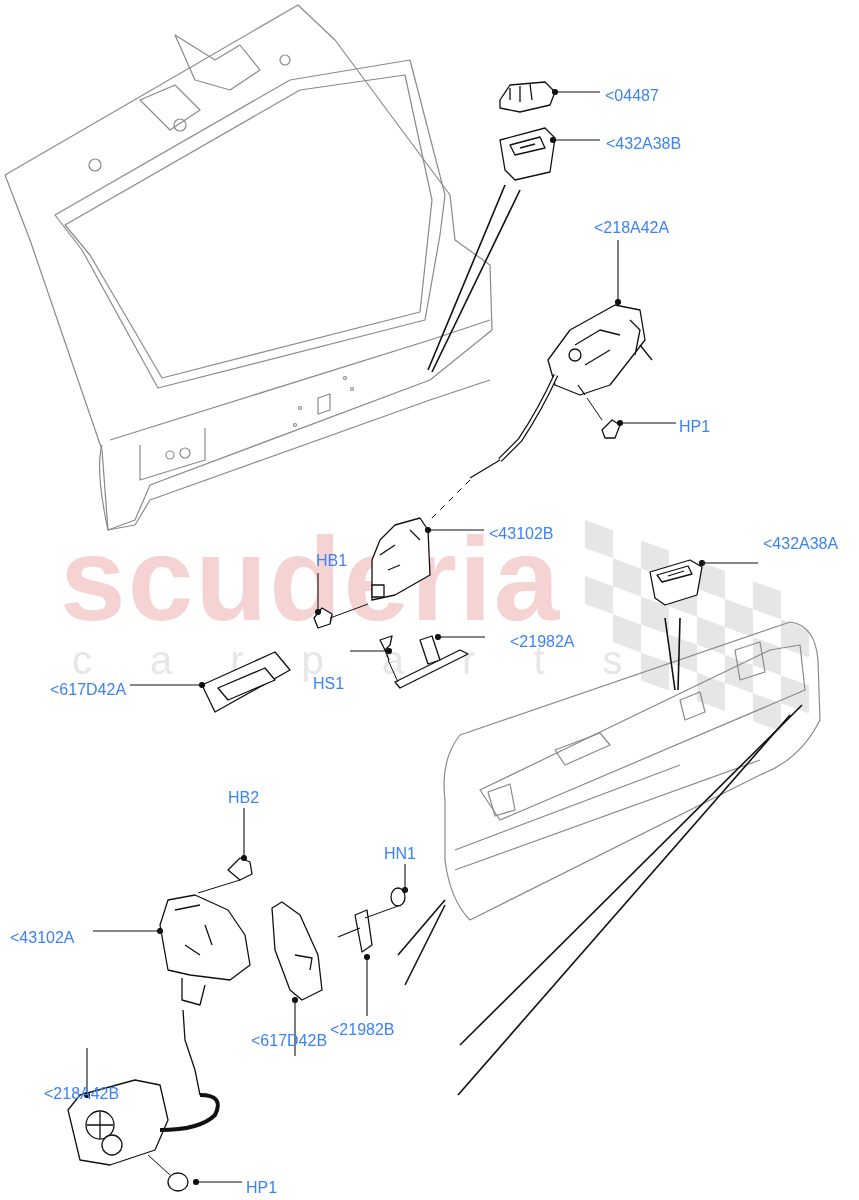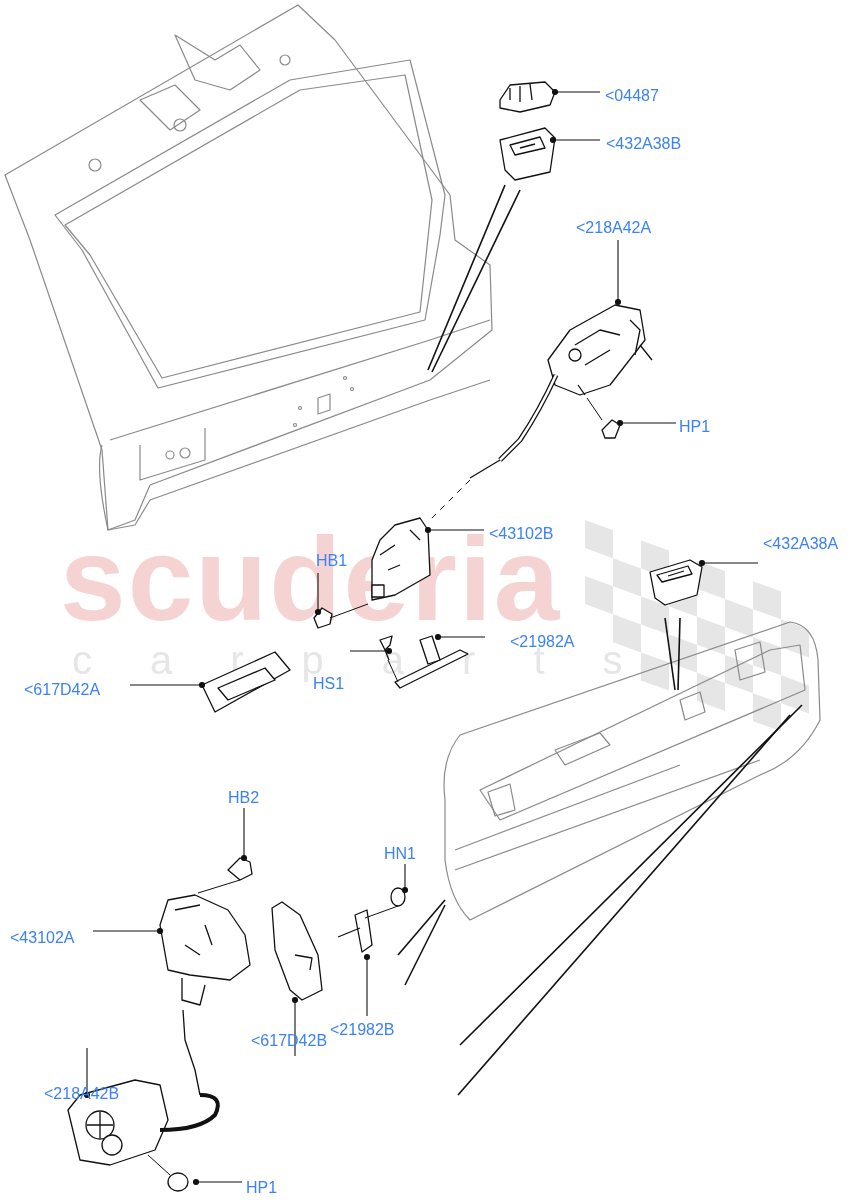--- a/index.html
+++ b/index.html
@@ -259,28 +259,28 @@
         <circle cx="87" cy="1095" r="2.5"></circle>
       <line x1="295" y1="1000" x2="295" y2="1056"></line>
         <circle cx="295" cy="1000" r="2.5"></circle>
       <line x1="196" y1="1182" x2="242" y2="1182"></line>
         <circle cx="196" cy="1182" r="2.5"></circle>
     </g>
   </svg>
 
   <div class="label" style="left:605px;top:88px">&lt;04487</div>
   <div class="label" style="left:606px;top:136px">&lt;432A38B</div>
-  <div class="label" style="left:576px;top:220px">&lt;218A42A</div>
+  <div class="label" style="left:594px;top:220px">&lt;218A42A</div>
   <div class="label" style="left:679px;top:419px">HP1</div>
   <div class="label" style="left:489px;top:526px">&lt;43102B</div>
   <div class="label" style="left:316px;top:553px">HB1</div>
   <div class="label" style="left:763px;top:536px">&lt;432A38A</div>
   <div class="label" style="left:510px;top:634px">&lt;21982A</div>
   <div class="label" style="left:313px;top:676px">HS1</div>
-  <div class="label" style="left:24px;top:682px">&lt;617D42A</div>
+  <div class="label" style="left:50px;top:682px">&lt;617D42A</div>
   <div class="label" style="left:228px;top:790px">HB2</div>
   <div class="label" style="left:384px;top:846px">HN1</div>
   <div class="label" style="left:10px;top:930px">&lt;43102A</div>
   <div class="label" style="left:330px;top:1022px">&lt;21982B</div>
   <div class="label" style="left:44px;top:1086px">&lt;218A42B</div>
   <div class="label" style="left:251px;top:1033px">&lt;617D42B</div>
   <div class="label" style="left:246px;top:1180px">HP1</div>
 
 </div>
 

